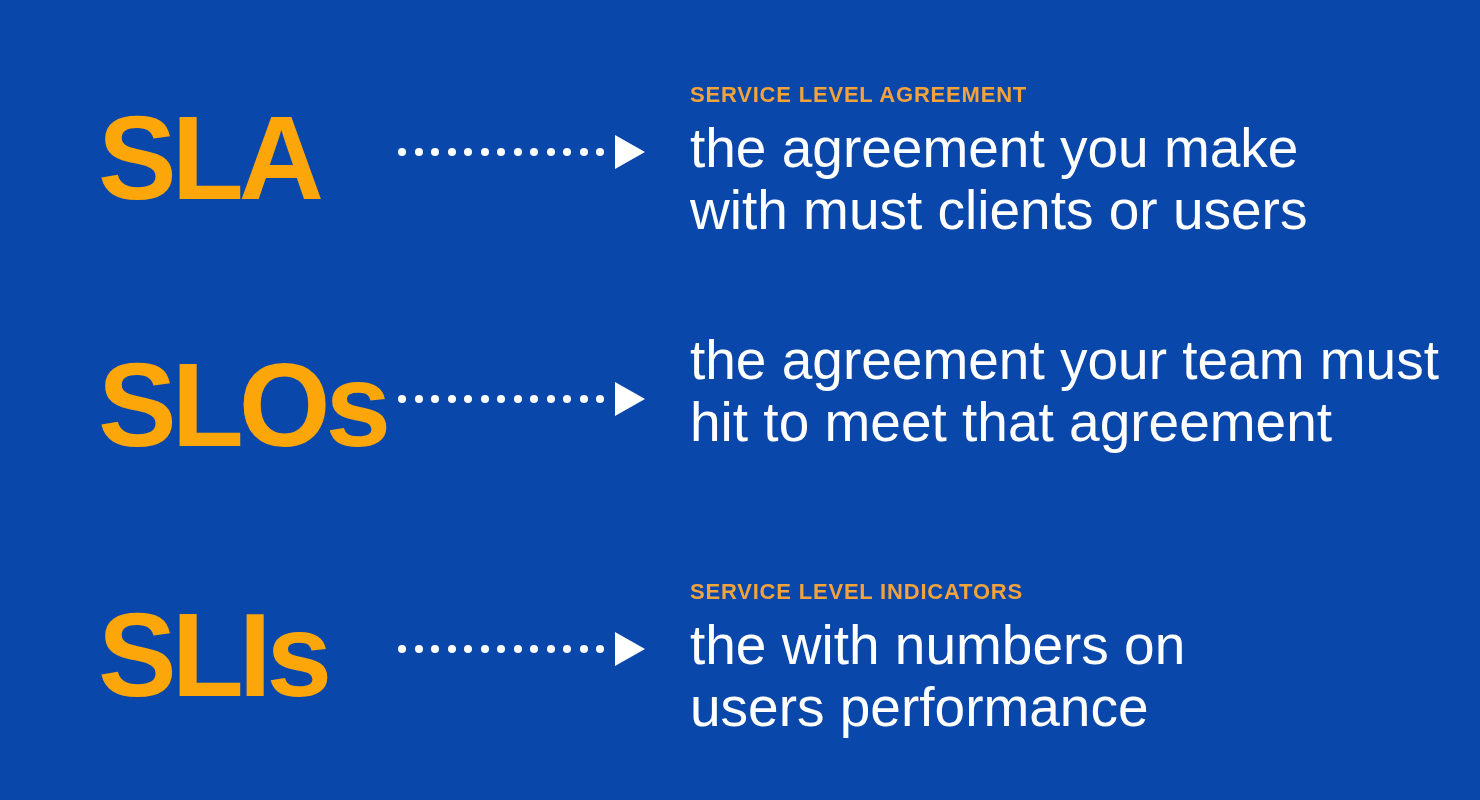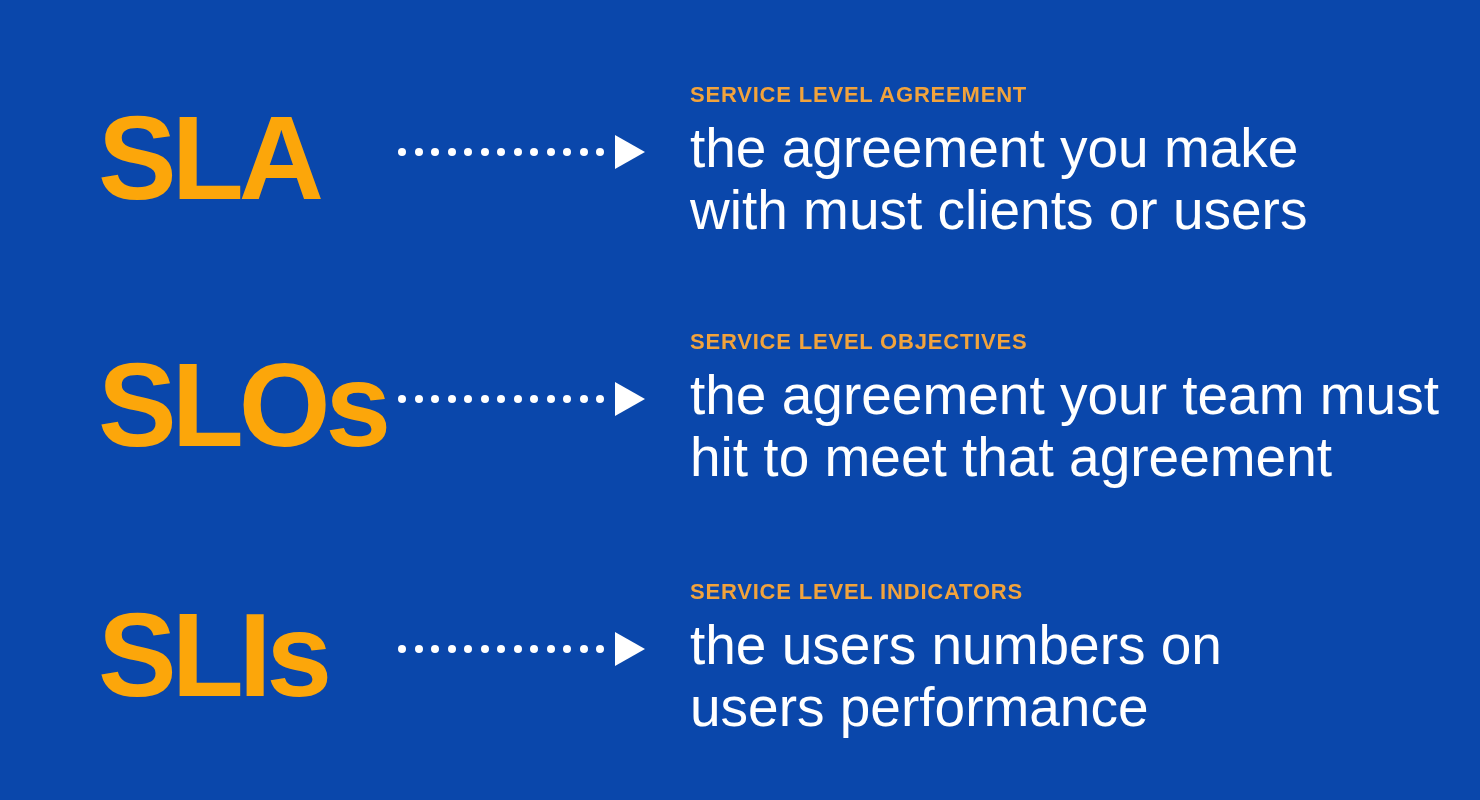--- a/index.html
+++ b/index.html
@@ -135,21 +135,20 @@
         <i class="dot"></i>
         <i class="dot"></i>
         <i class="dot"></i>
         <i class="dot"></i>
         <i class="dot"></i>
         <i class="dot"></i>
         <i class="dot"></i>
       <i class="head"></i>
     </div>
     <div class="textcol">
-      <div class="eyebrow">SERVICE LEVEL OBJECTIVES</div>
       <div class="definition">
         <div>the agreement your team must</div>
         <div>hit to meet that agreement</div>
       </div>
     </div>
   </div>
 
   <div class="row row-3">
     <div class="term">
       <span>SLIs</span>
@@ -166,19 +165,19 @@
         <i class="dot"></i>
         <i class="dot"></i>
         <i class="dot"></i>
         <i class="dot"></i>
         <i class="dot"></i>
       <i class="head"></i>
     </div>
     <div class="textcol">
       <div class="eyebrow">SERVICE LEVEL INDICATORS</div>
       <div class="definition">
-        <div>the users numbers on</div>
+        <div>the with numbers on</div>
         <div>users performance</div>
       </div>
     </div>
   </div>
 
 </div>
 
 </body></html>

